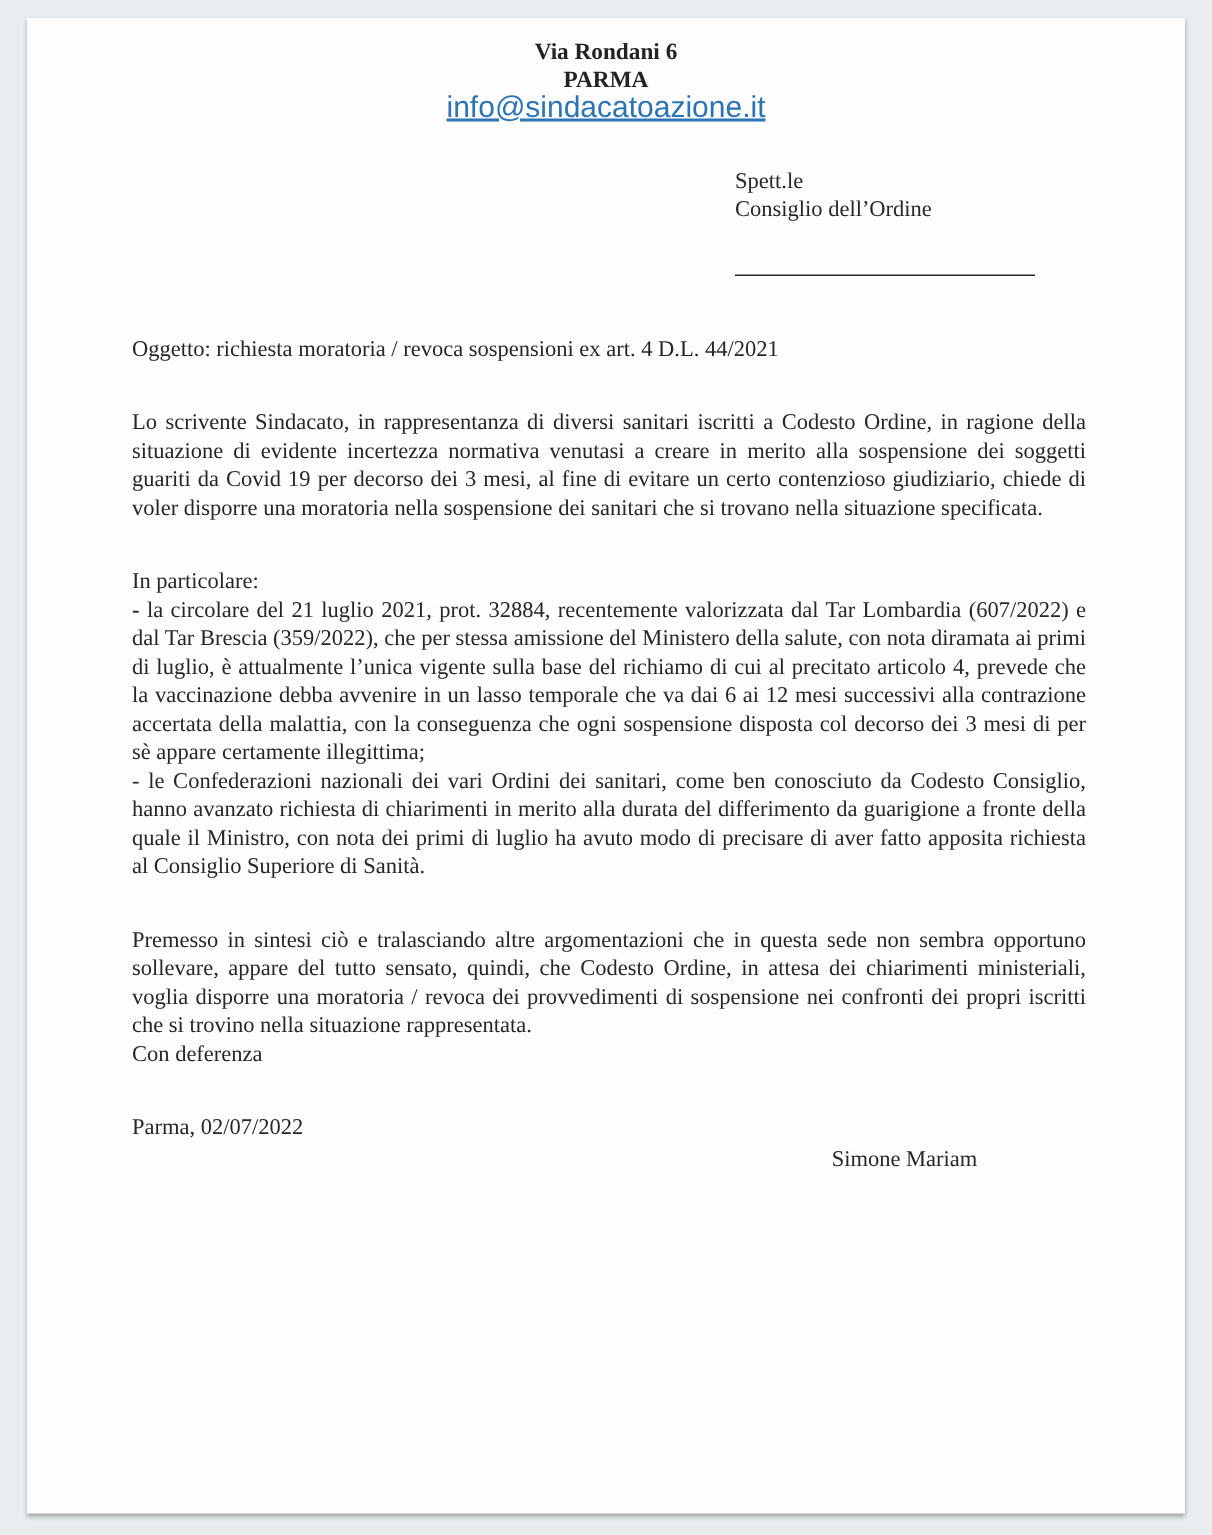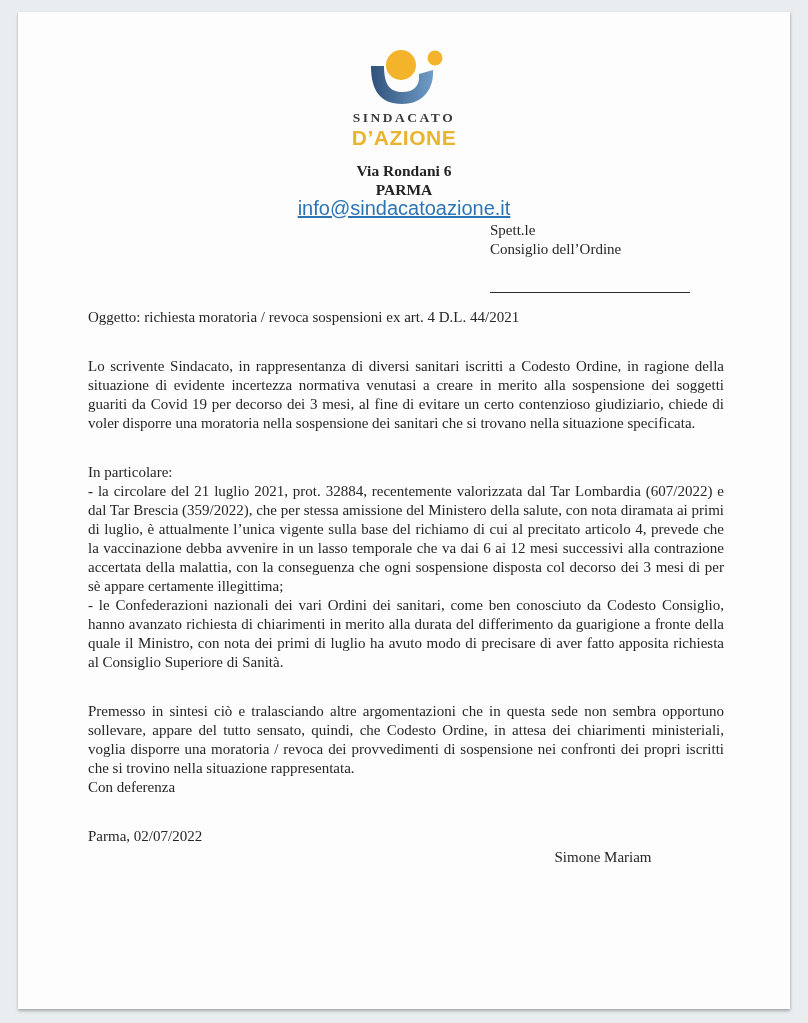--- a/index.html
+++ b/index.html
@@ -62,21 +62,21 @@
   
   .content {
     padding: 0 66px 0 70px;
     color: #262626;
     font-size: 15px;
     line-height: 19px;
   }
   
   .recipient {
     margin-left: 402px;
-    margin-top: 2px;
+    margin-top: 29px;
     line-height: 19px;
   }
   .fill-line {
     width: 200px;
     height: 0;
     border-bottom: 1.4px solid #2a2a2a;
     margin-top: 33px;
   }
   .pec-row { margin-top: 24px; white-space: nowrap; }
   .pec-underline {
@@ -97,57 +97,36 @@
     width: 190px;
     text-align: center;
     line-height: 19px;
   }
 </style>
 </head>
 <body>
 
 <div class="page">
 
-  <div class="logo-wrap">
-    <svg class="logo-mark" width="96" height="58" viewBox="0 0 96 58">
-      <defs>
-        <linearGradient id="ugrad" x1="0" y1="0" x2="1" y2="0">
-          <stop offset="0" stop-color="#30517a"></stop>
-          <stop offset="1" stop-color="#6f9dc8"></stop>
-        </linearGradient>
-      </defs>
-      <circle cx="45" cy="15" r="15" fill="#f3b42c"></circle>
-      <circle cx="79" cy="8" r="7.5" fill="#f3b42c"></circle>
-      <path d="M 15 16
-               C 15 40, 24 54, 46 54
-               C 68 54, 78 38, 77 20
-               L 63 24
-               C 64 36, 58 42, 46 42
-               C 33 42, 28 33, 28 16
-               Z" fill="url(#ugrad)"></path>
-    </svg>
-    <div class="logo-name1">SINDACATO</div>
-    <div class="logo-name2">D’AZIONE</div>
-  </div>
 
   <div class="address">
     <div>Via Rondani 6</div>
     <div>PARMA</div>
     <div><a class="email-link">info@sindacatoazione.it</a></div>
   </div>
 
   <div class="content">
 
     <div class="recipient">
       <div>Spett.le</div>
       <div>Consiglio dell’Ordine</div>
       <div class="fill-line"></div>
     </div>
 
-    <p class="mt" style="margin-top:15px">Oggetto: richiesta moratoria / revoca sospensioni ex art. 4 D.L. 44/2021</p>
+    <p class="mt" style="margin-top:40px">Oggetto: richiesta moratoria / revoca sospensioni ex art. 4 D.L. 44/2021</p>
 
     <p class="justify mt">Lo scrivente Sindacato, in rappresentanza di diversi sanitari iscritti a Codesto Ordine, in ragione della situazione di evidente incertezza normativa venutasi a creare in merito alla sospensione dei soggetti guariti da Covid 19 per decorso dei 3 mesi, al fine di evitare un certo contenzioso giudiziario, chiede di voler disporre una moratoria nella sospensione dei sanitari che si trovano nella situazione specificata.</p>
 
     <p class="mt">In particolare:</p>
 
     <p class="justify"><span class="bold">-</span><span> la circolare del 21 luglio 2021, prot. 32884, recentemente valorizzata dal Tar Lombardia (607/2022) e dal Tar Brescia (359/2022), che per stessa amissione del Ministero della salute, con nota diramata ai primi di luglio, è attualmente l’unica vigente sulla base del richiamo di cui al precitato articolo 4, prevede che la vaccinazione debba avvenire in un lasso temporale che va dai 6 ai 12 mesi successivi alla contrazione accertata della malattia, con la conseguenza che ogni sospensione disposta col decorso dei 3 mesi di per sè appare certamente illegittima;</span></p>
 
     <p class="justify">- le Confederazioni nazionali dei vari Ordini dei sanitari, come ben conosciuto da Codesto Consiglio, hanno avanzato richiesta di chiarimenti in merito alla durata del differimento da guarigione a fronte della quale il Ministro, con nota dei primi di luglio ha avuto modo di precisare di aver fatto apposita richiesta al Consiglio Superiore di Sanità.</p>
 
 

